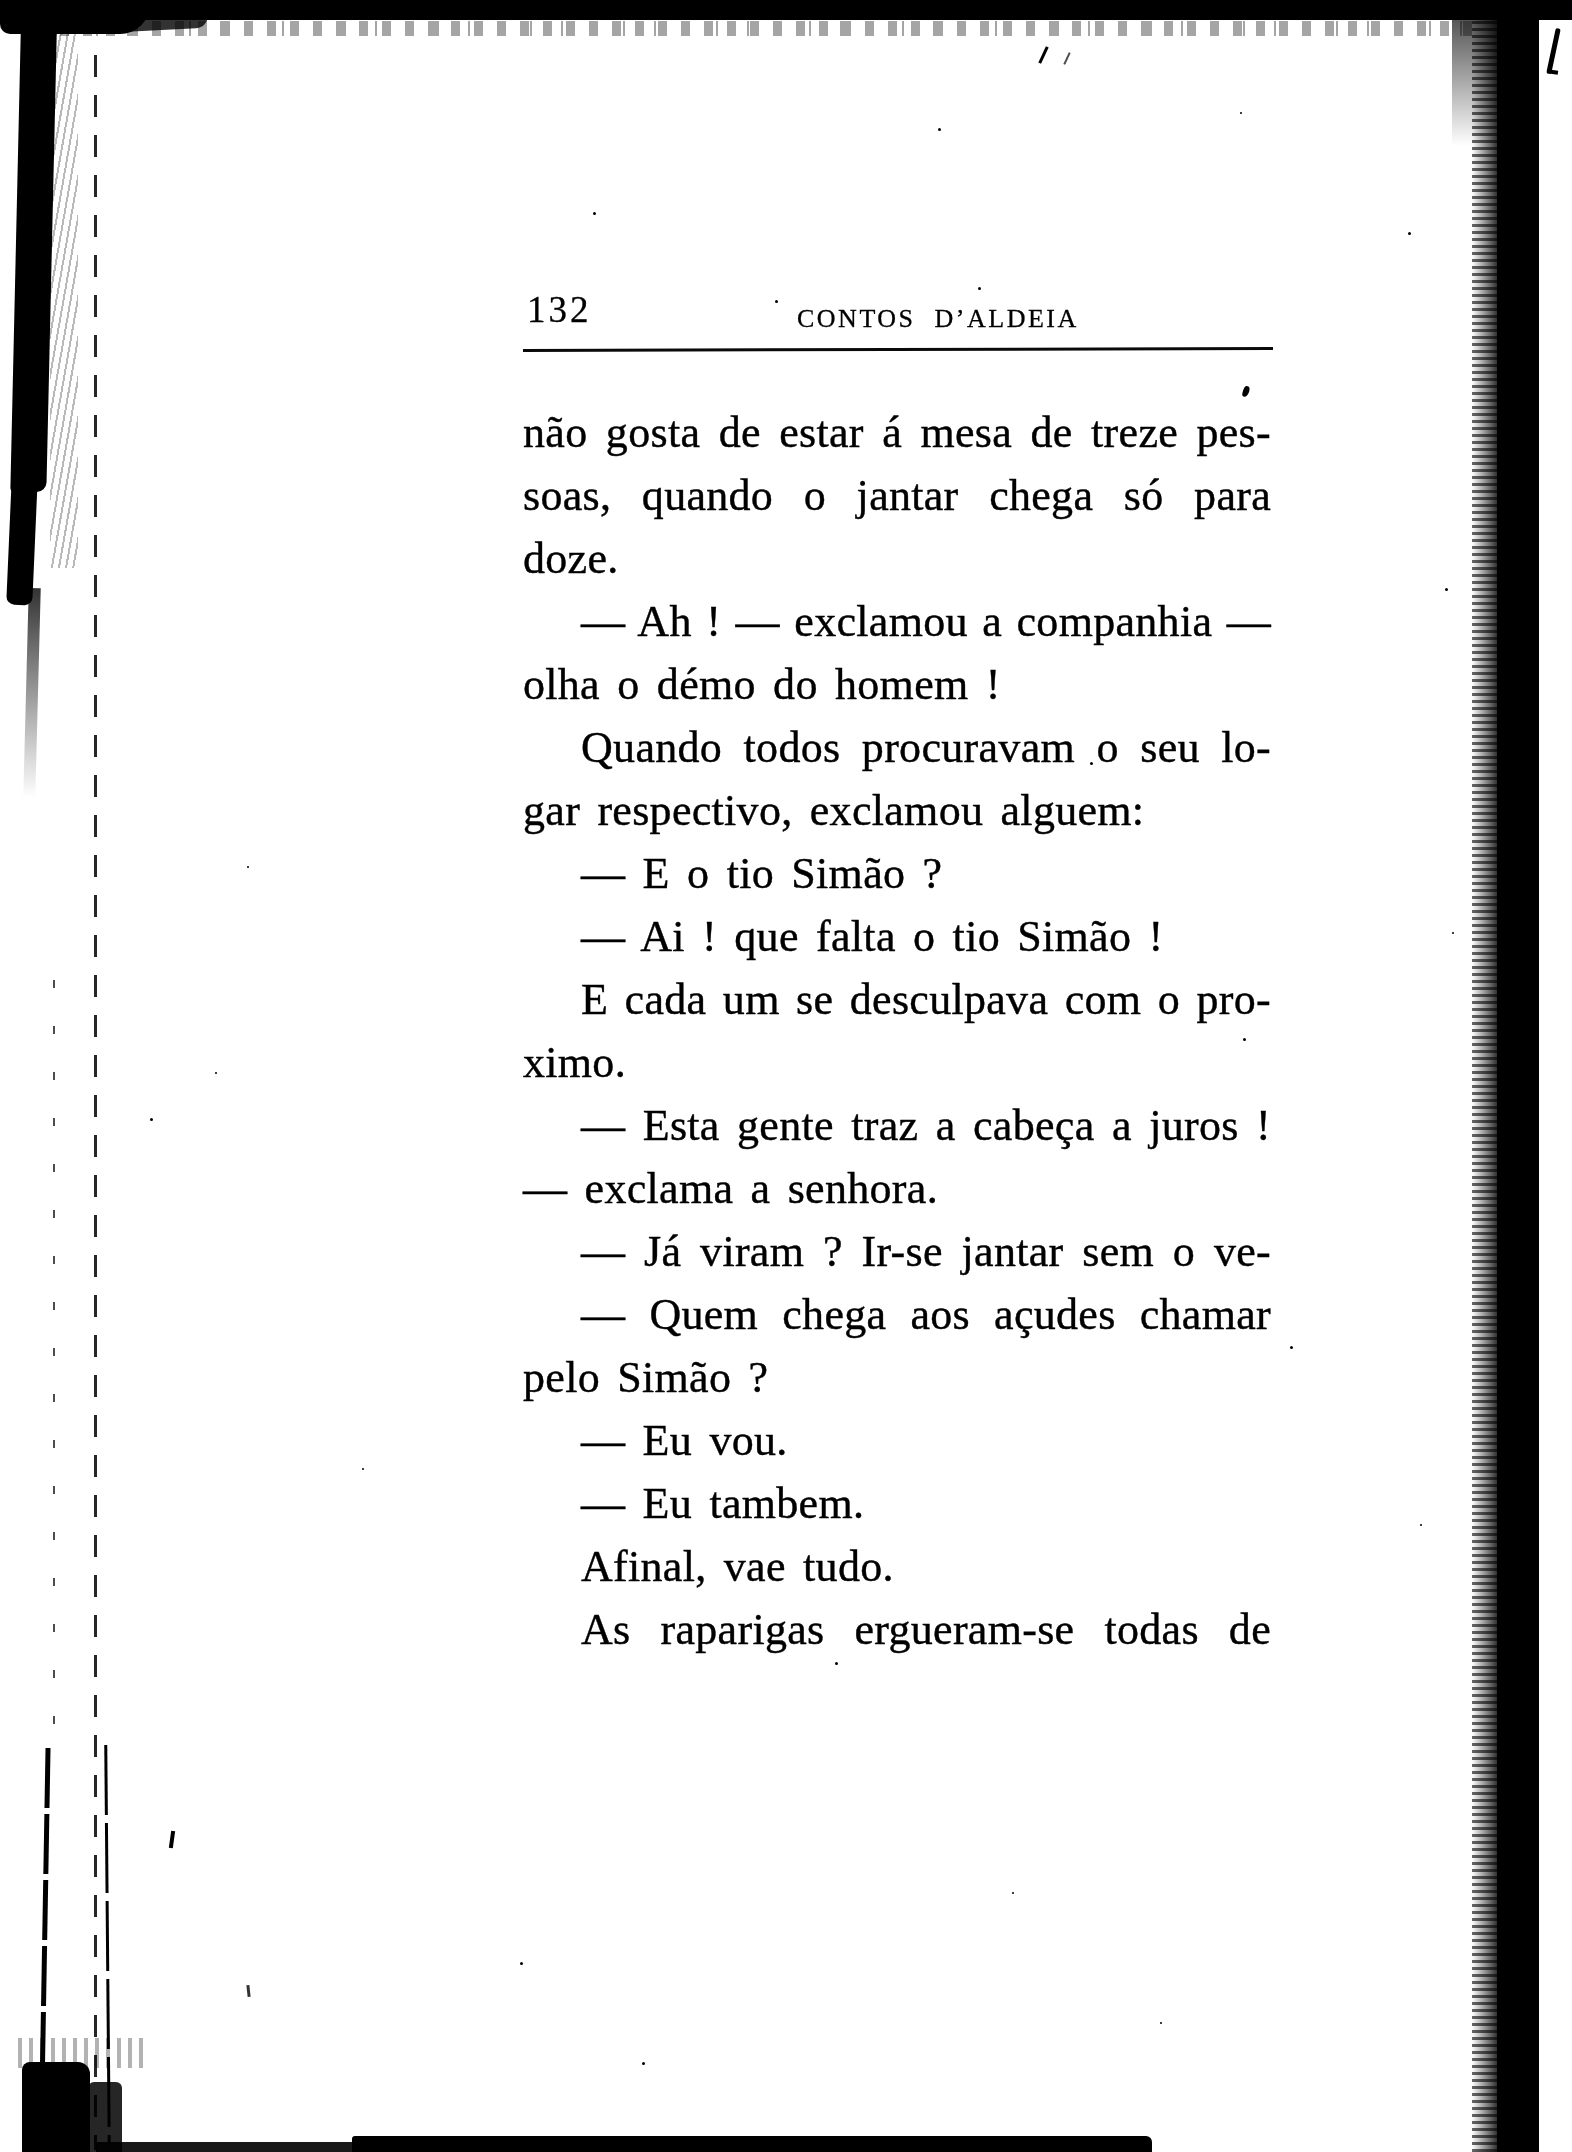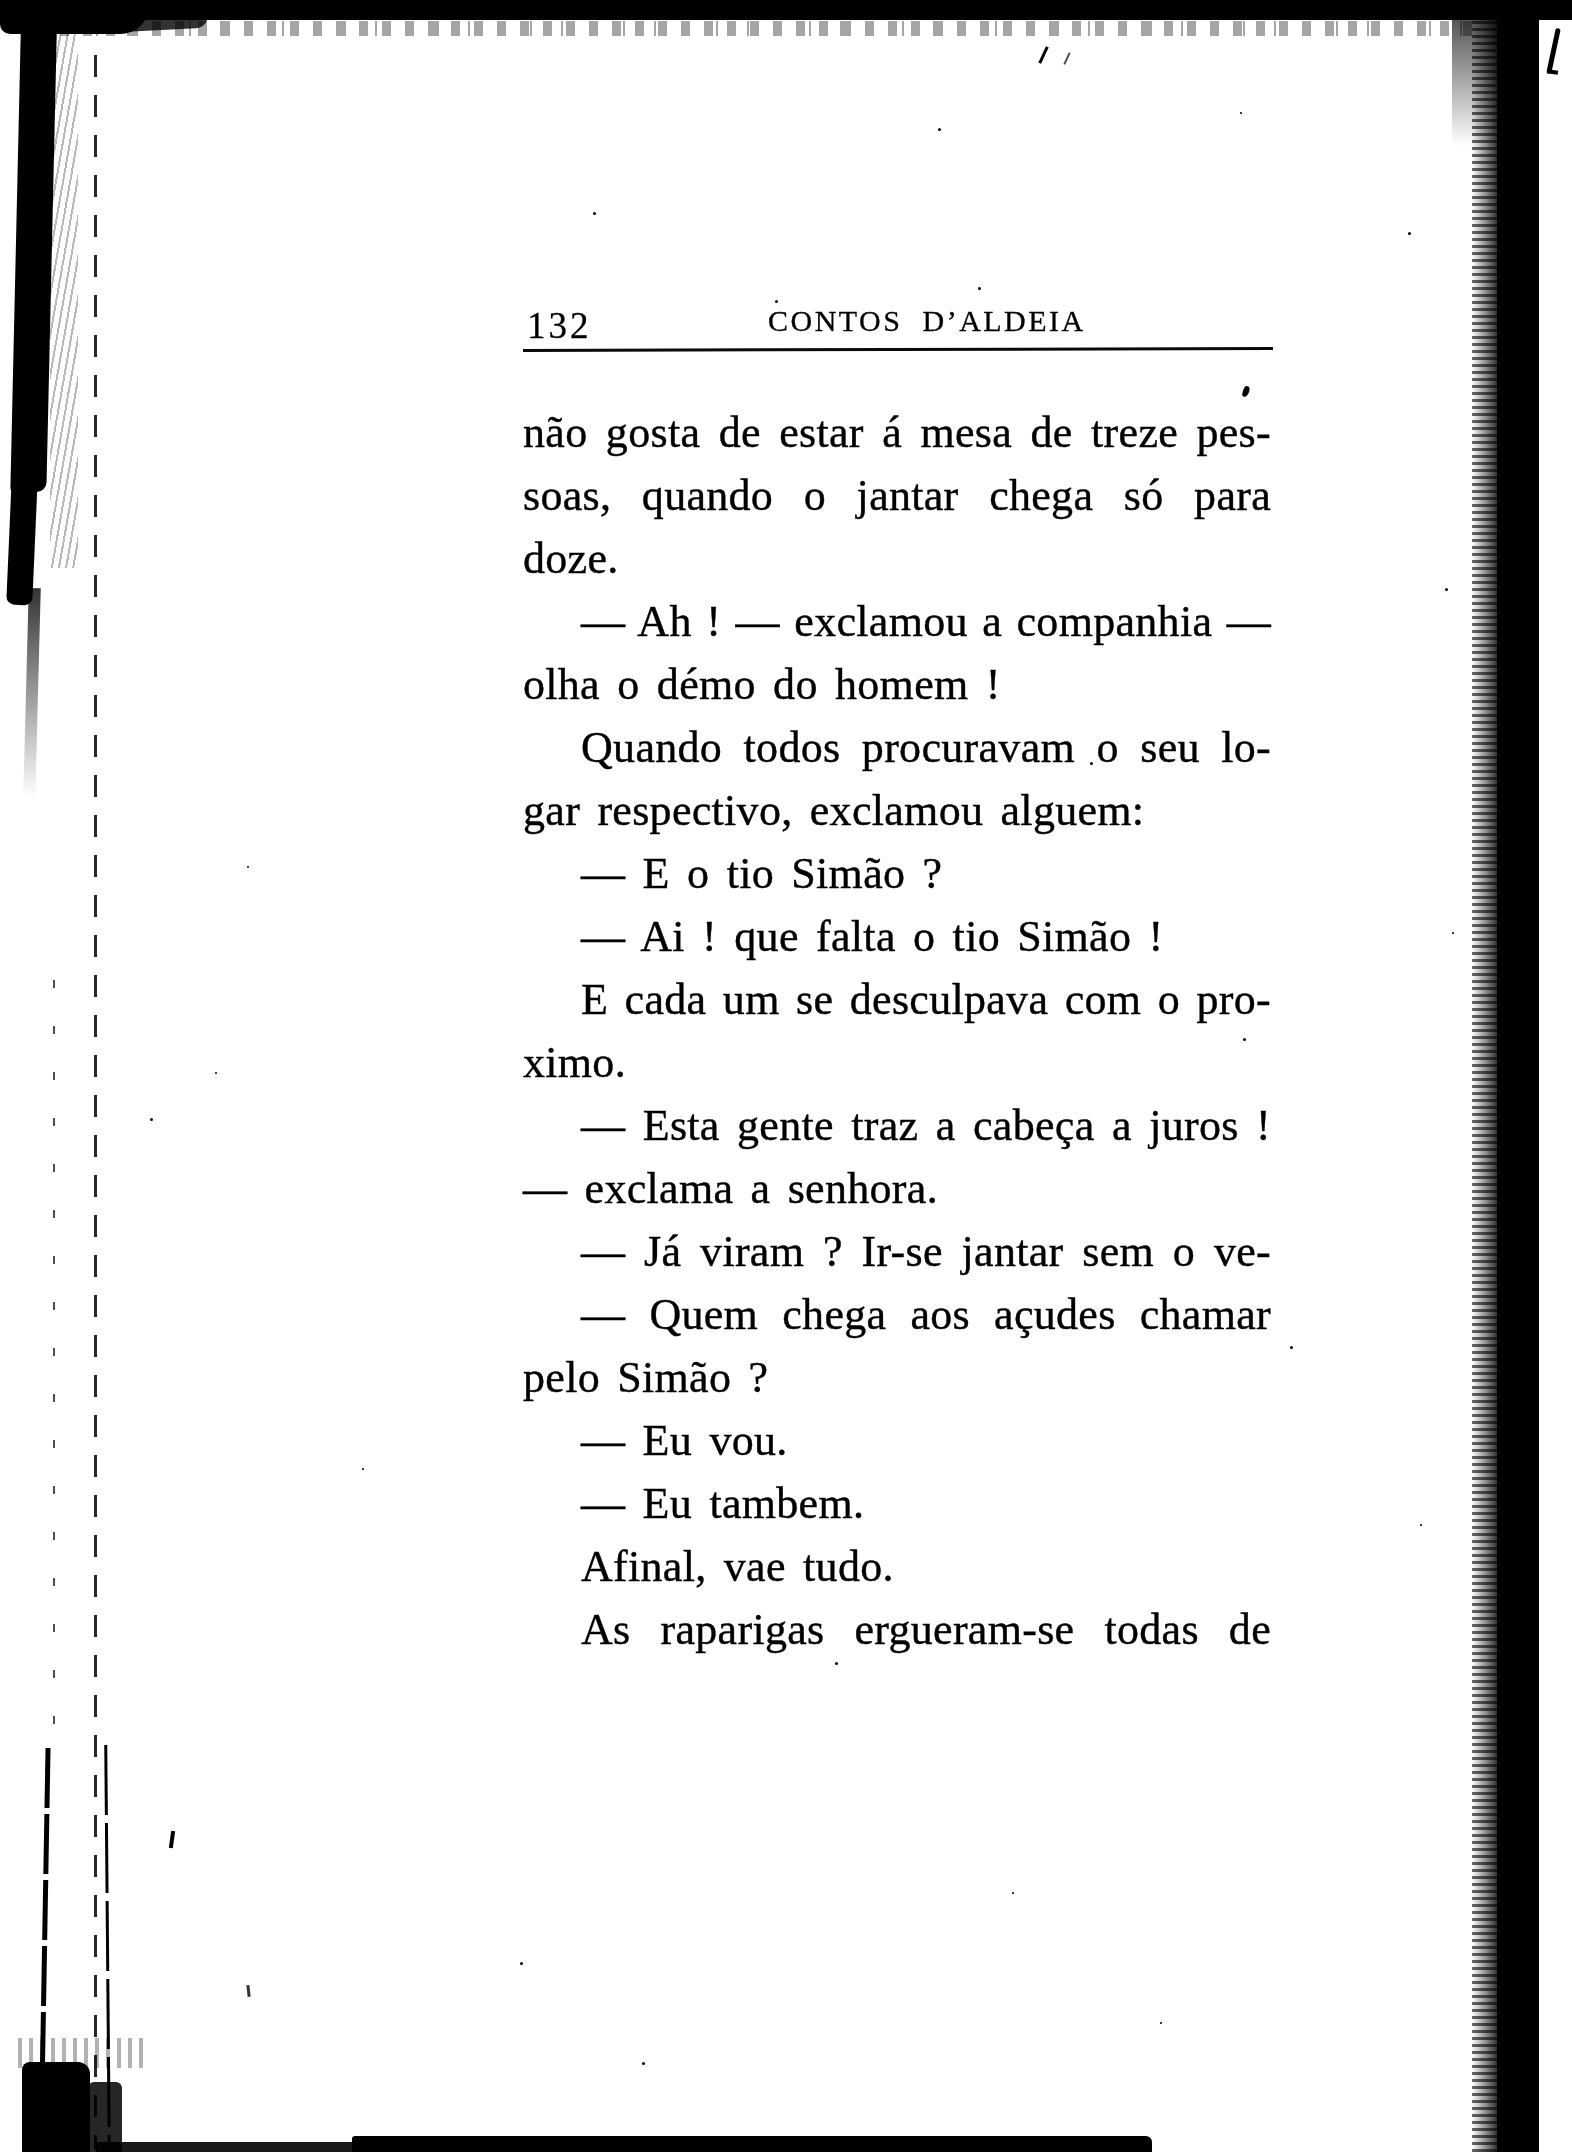--- a/index.html
+++ b/index.html
@@ -6,27 +6,27 @@
   .page{
     position:relative;
     width:1572px;height:2152px;
     background:#ffffff;
     overflow:hidden;
     font-family:"Liberation Serif","DejaVu Serif",serif;
     color:#000;
   }
   
   .page-number{
-    position:absolute;left:527px;top:304px;
+    position:absolute;left:527px;top:288px;
     font-size:37px;letter-spacing:3px;text-align:center;
     -webkit-text-stroke:0.3px #000;
   }
   .running-title{
-    position:absolute;left:768px;top:304px;
-    font-size:30px;letter-spacing:2.5px;word-spacing:10px;
+    position:absolute;left:797px;top:304px;
+    font-size:26px;letter-spacing:2.5px;word-spacing:10px;
     -webkit-text-stroke:0.3px #000;
   }
   .header-rule{
     position:absolute;left:523px;top:349px;width:750px;height:3px;
     background:#0a0a0a;transform:rotate(-0.15deg);transform-origin:left center;
   }
   
   .text-block{
     position:absolute;left:523px;top:401px;width:748px;font-family:Liberation Serif, serif;
   }

